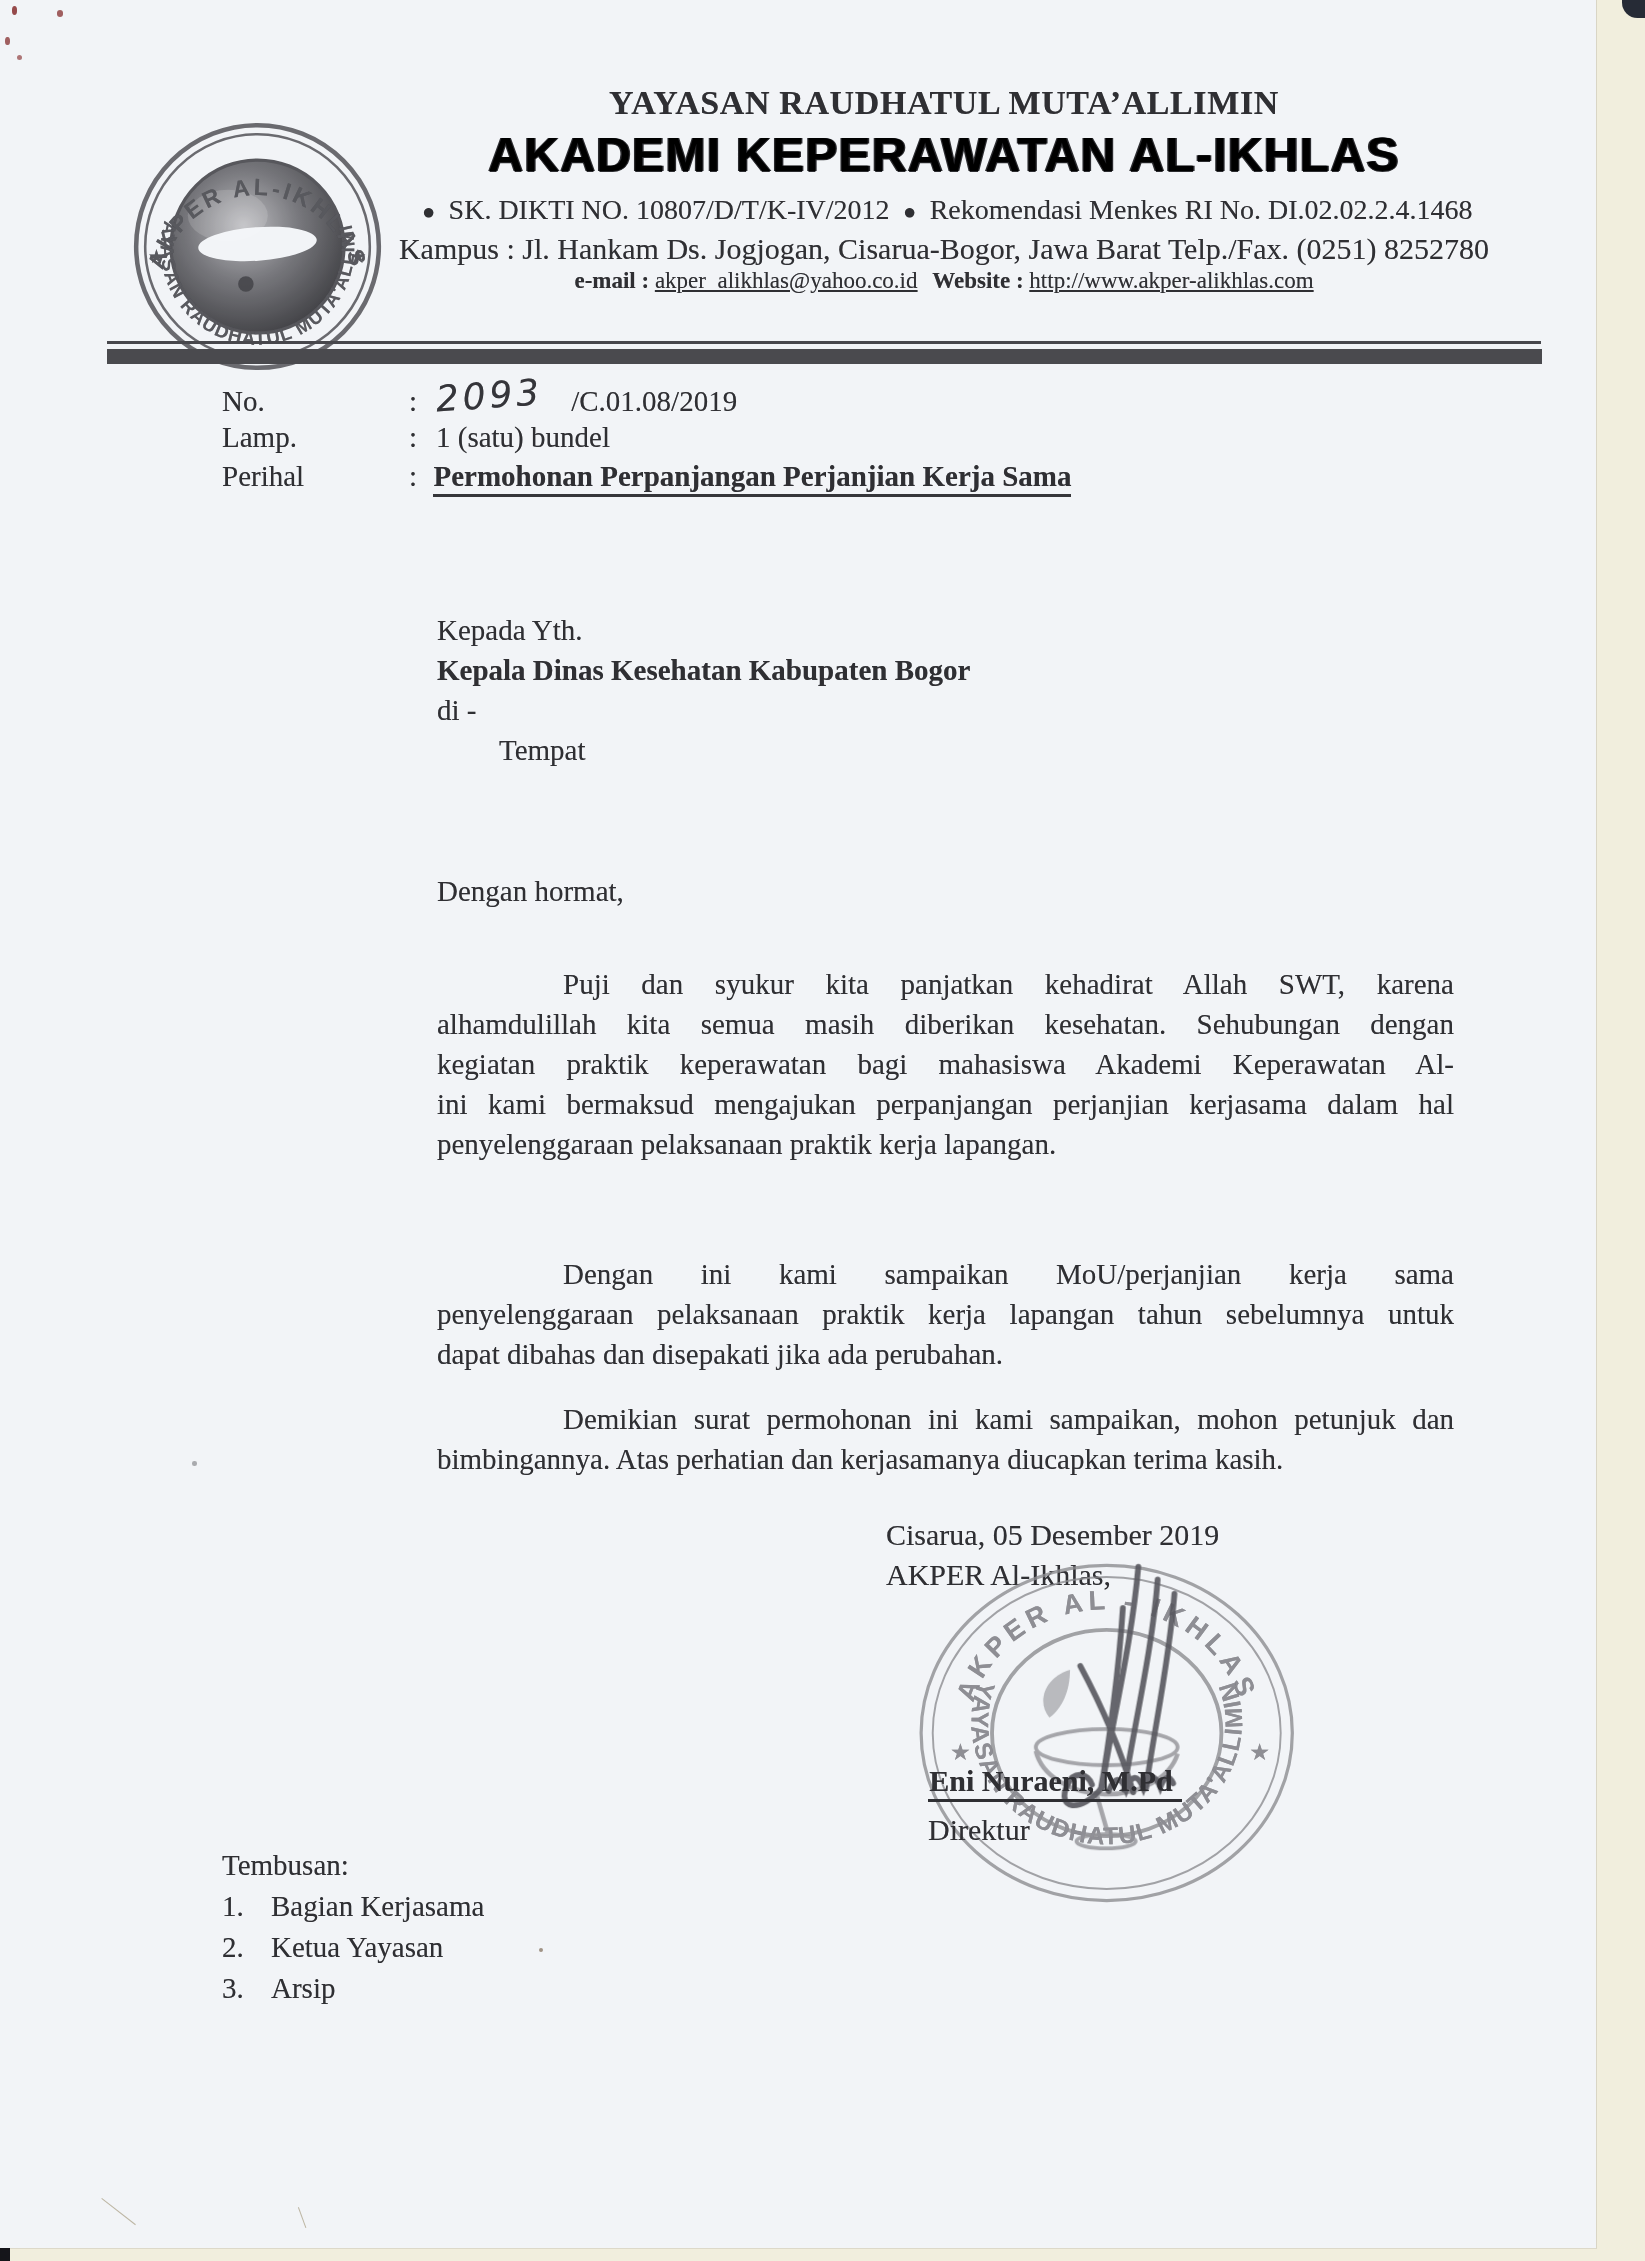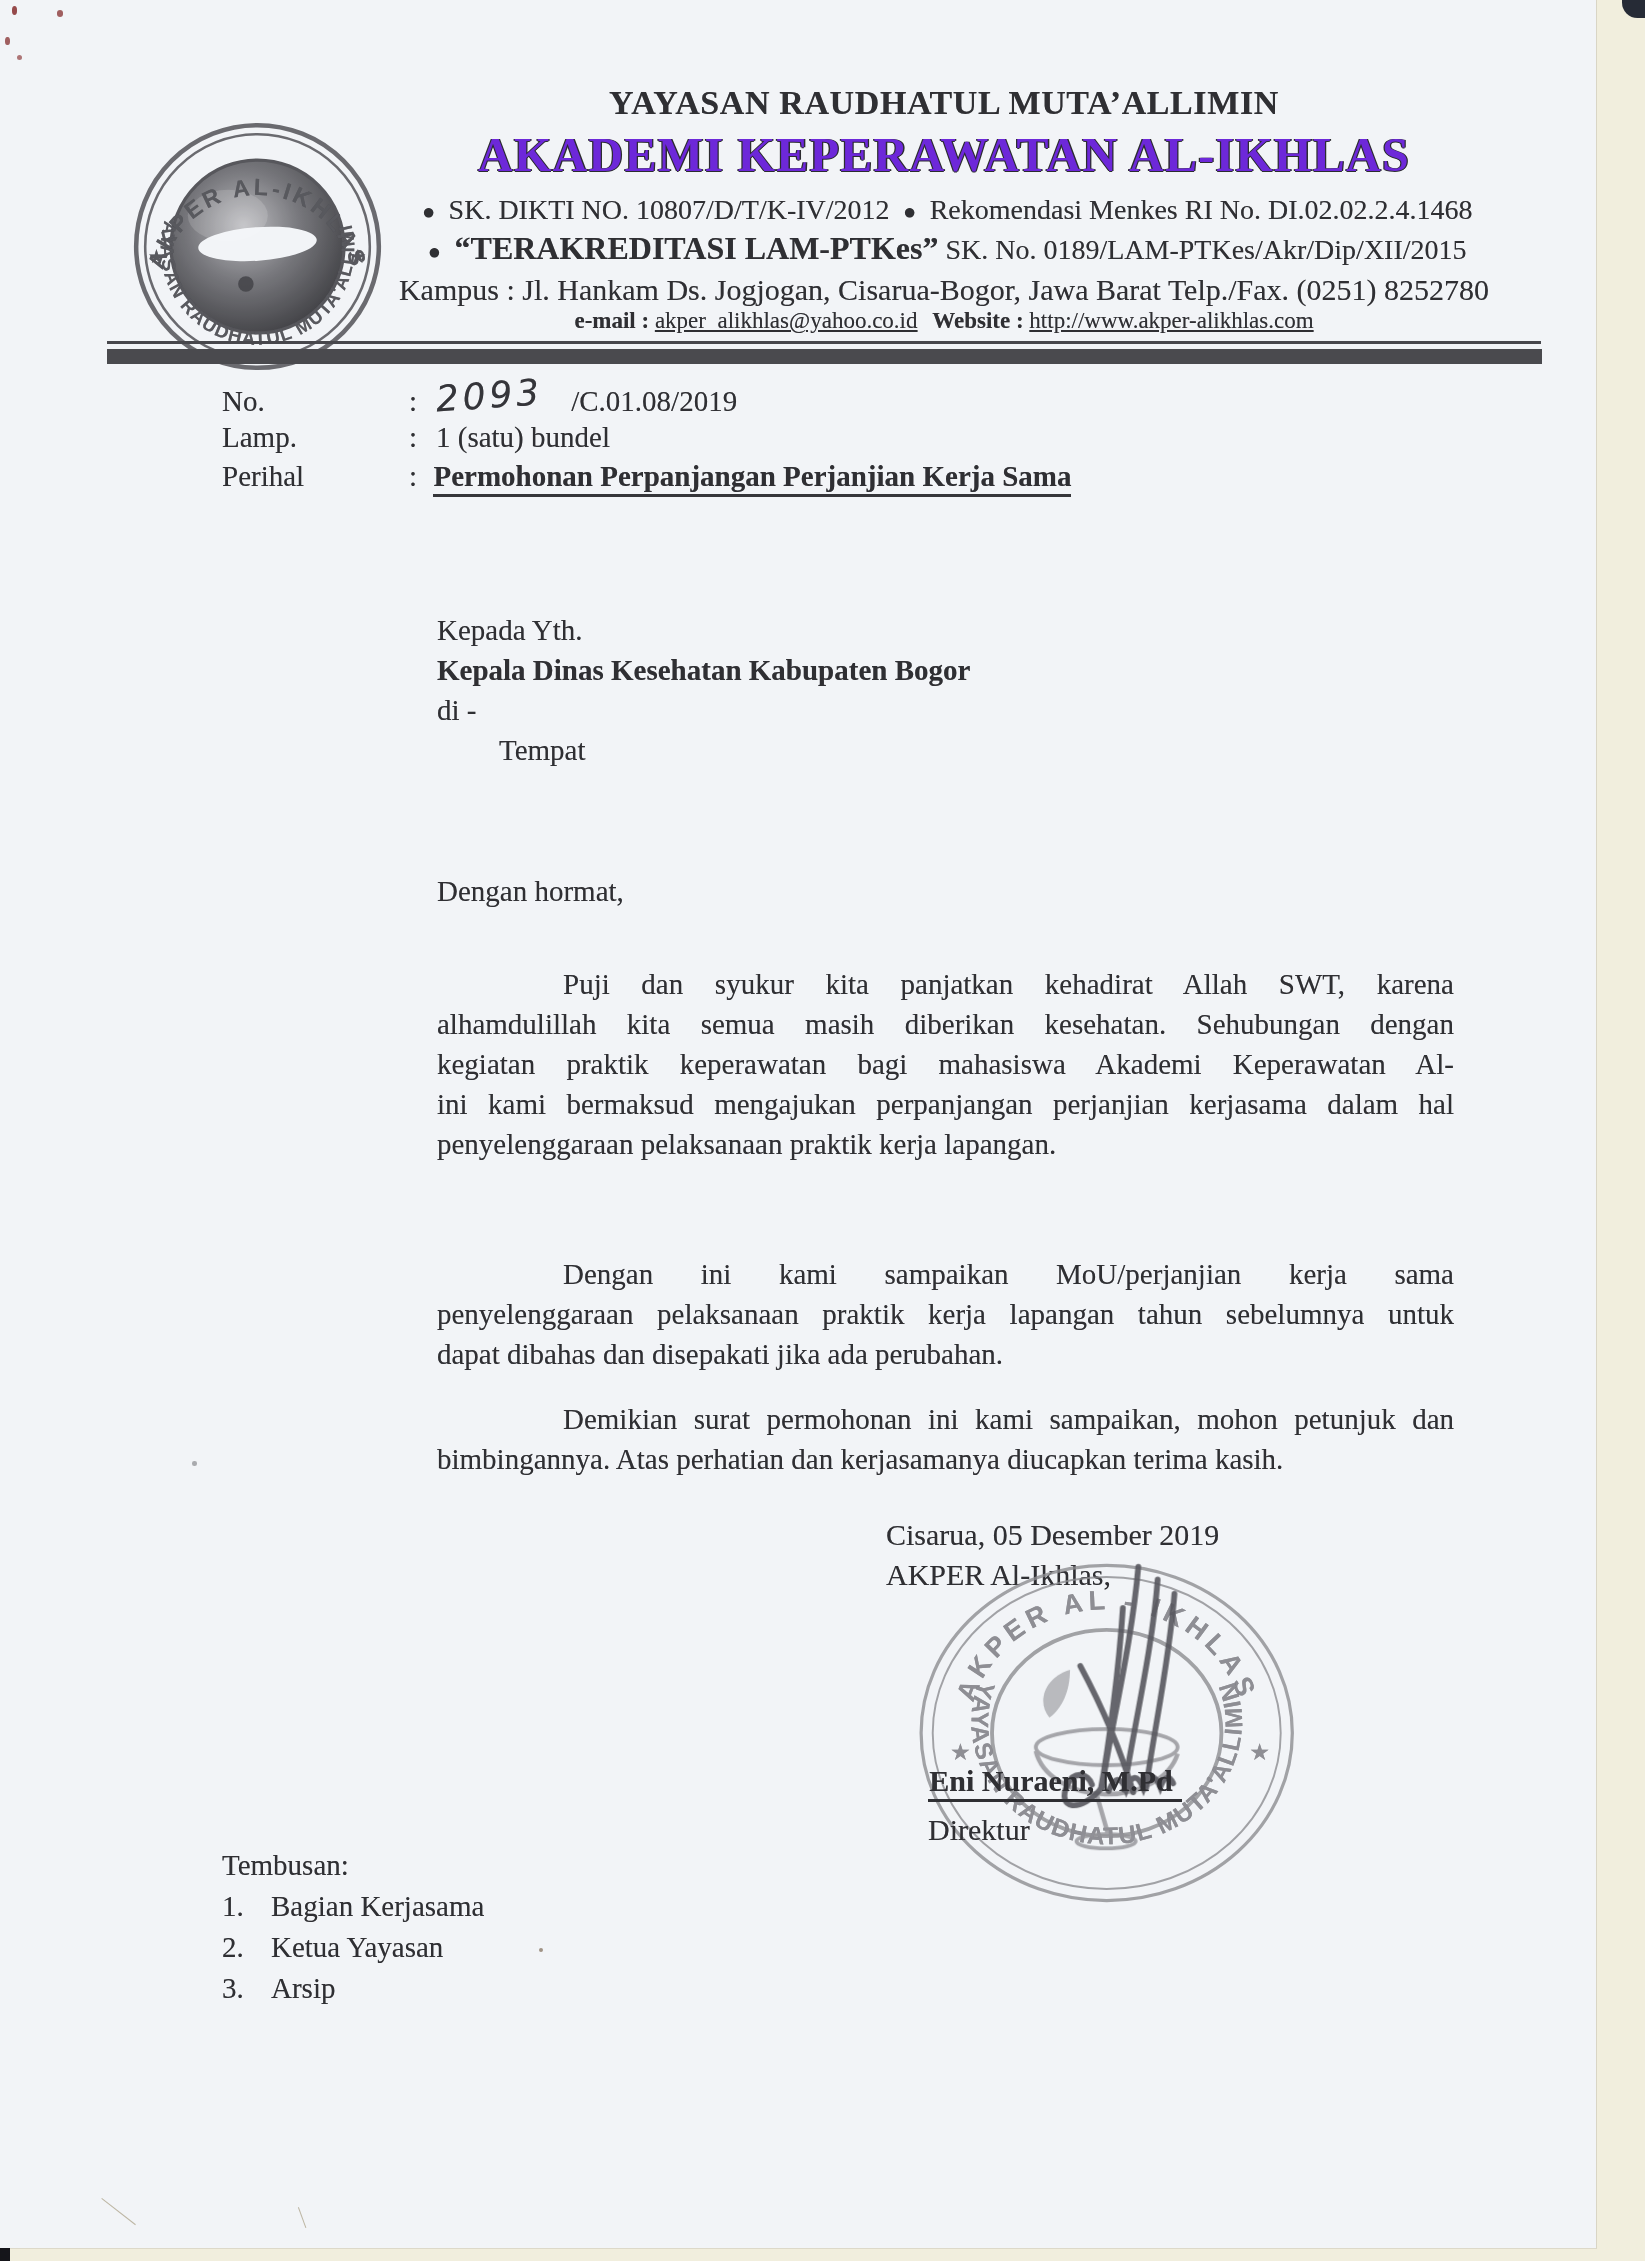--- a/index.html
+++ b/index.html
@@ -13,22 +13,22 @@
   
   .corner-dark{position:absolute;right:0;top:0;width:23px;height:18px;background:#262b36;border-bottom-left-radius:15.5px;}
   .corner-square{position:absolute;left:0;top:2248px;width:10.3px;height:13px;background:#15151a;}
   .speck{position:absolute;border-radius:50%;}
   .hairline{position:absolute;height:1.3px;background:#9a8c6a;opacity:.6;}
 
   
   #logo-svg{position:absolute;left:131px;top:120px;width:253px;height:253px;opacity:.92;}
   #letterhead{position:absolute;left:396px;top:83px;width:1096px;text-align:center;}
   .lh1{font-size:34px;font-weight:bold;letter-spacing:0.6px;line-height:1.15;}
-  .lh2{margin-top:5.2px;font-family:Liberation Serif, serif;font-size:48px;font-weight:bold;
-       letter-spacing:1.3px;color:#6d28d9;
+  .lh2{margin-top:5.2px;font-family:Liberation Sans, sans-serif;font-size:48px;font-weight:bold;
+       letter-spacing:1.3px;color:#000000;
        text-shadow:1.3px 0 0 #2c2c30,-1.3px 0 0 #2c2c30,0 0.6px 0 #2c2c30;}
   .lh3{margin-top:11.6px;font-size:28px;}
   .lh4{margin-top:3.9px;font-size:28px;}
   .lh4 .bigbold{font-size:32px;font-weight:bold;}
   .lh5{margin-top:6.4px;font-size:30px;}
   .lh6{margin-top:1.3px;font-size:23px;}
   .blt{font-size:22px;vertical-align:middle;padding:0 6.4px;}
   .ul{text-decoration:underline;}
   .bld{font-weight:bold;}
   #rule-thin{position:absolute;left:107px;top:341px;width:1434px;height:3.2px;background:#47474c;}
@@ -102,25 +102,20 @@
     </svg>
 
     <div id="letterhead">
       <div class="lh1 t">YAYASAN RAUDHATUL MUTA’ALLIMIN</div>
       <div class="lh2">AKADEMI KEPERAWATAN AL-IKHLAS</div>
       <div class="lh3 t">
         <span class="blt">●</span>
         <span>SK. DIKTI NO. 10807/D/T/K-IV/2012</span>
         <span class="blt">●</span>
         <span>Rekomendasi Menkes RI No. DI.02.02.2.4.1468</span>
-      </div>
-      <div class="lh4 t">
-        <span class="blt">●</span>
-        <span class="bigbold">“TERAKREDITASI LAM-PTKes”</span>
-        <span>SK. No. 0189/LAM-PTKes/Akr/Dip/XII/2015</span>
       </div>
       <div class="lh5 t">Kampus : Jl. Hankam Ds. Jogjogan, Cisarua-Bogor, Jawa Barat Telp./Fax. (0251) 8252780</div>
       <div class="lh6 t">
         <span class="bld">e-mail :</span>
         <span class="ul">akper_alikhlas@yahoo.co.id</span>
         <span class="bld" style="margin-left:9px;">Website :</span>
         <span class="ul">http://www.akper-alikhlas.com</span>
       </div>
     </div>
     <div id="rule-thin"></div>

